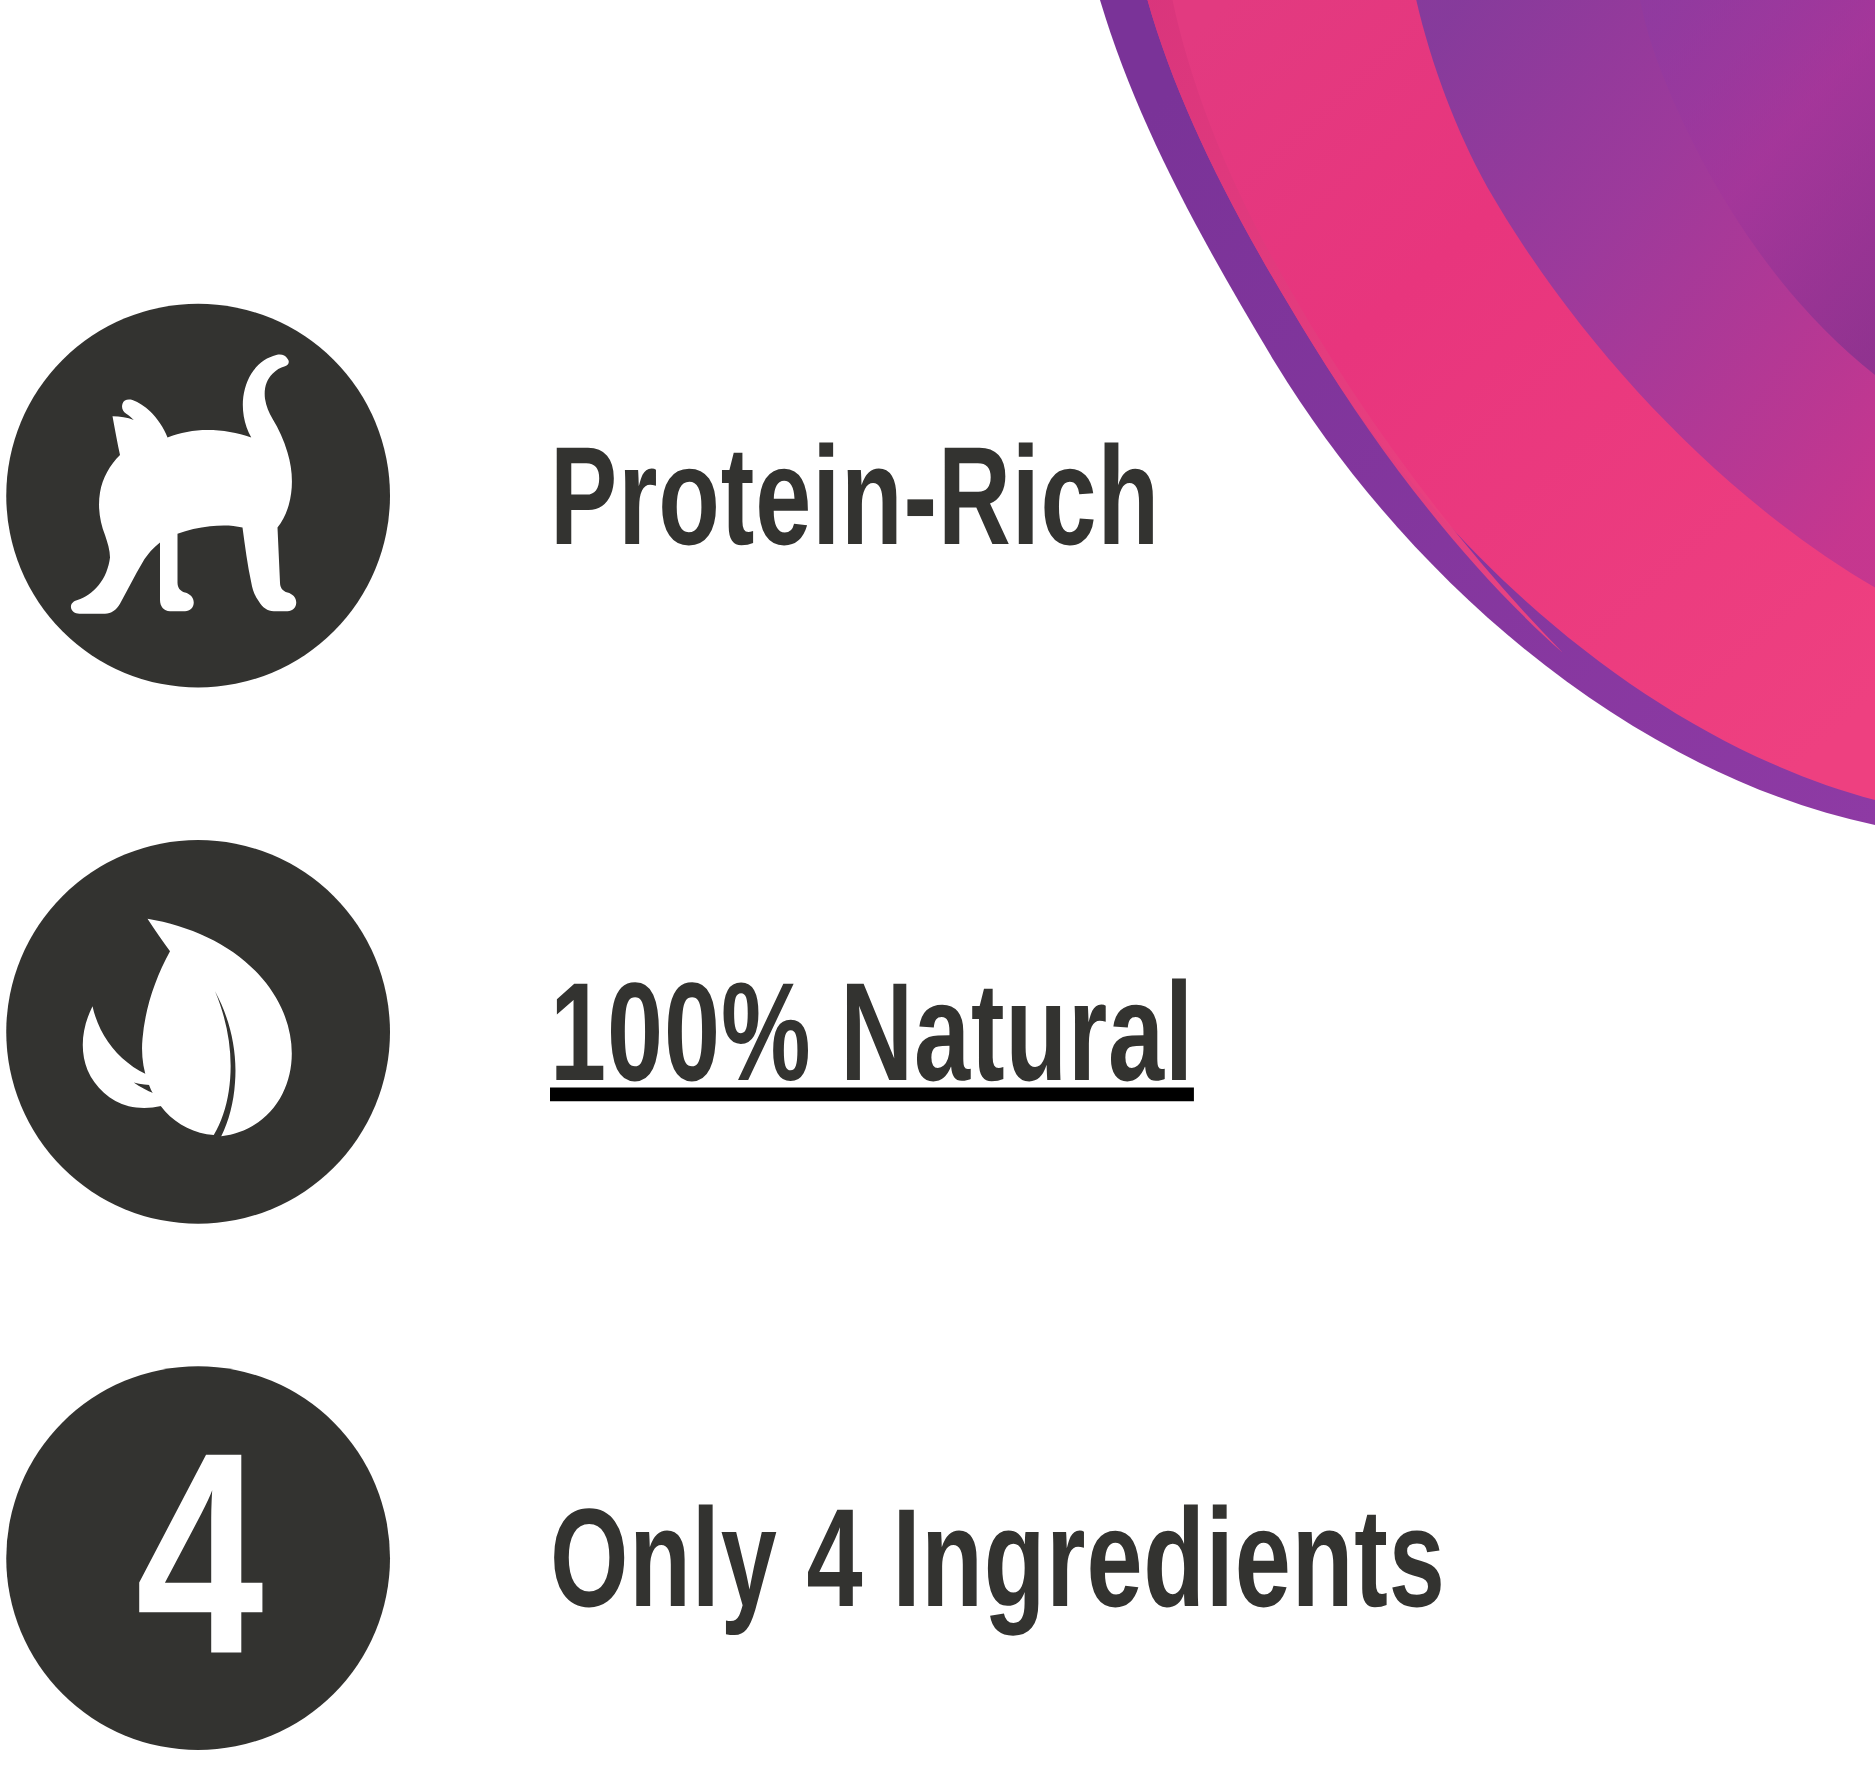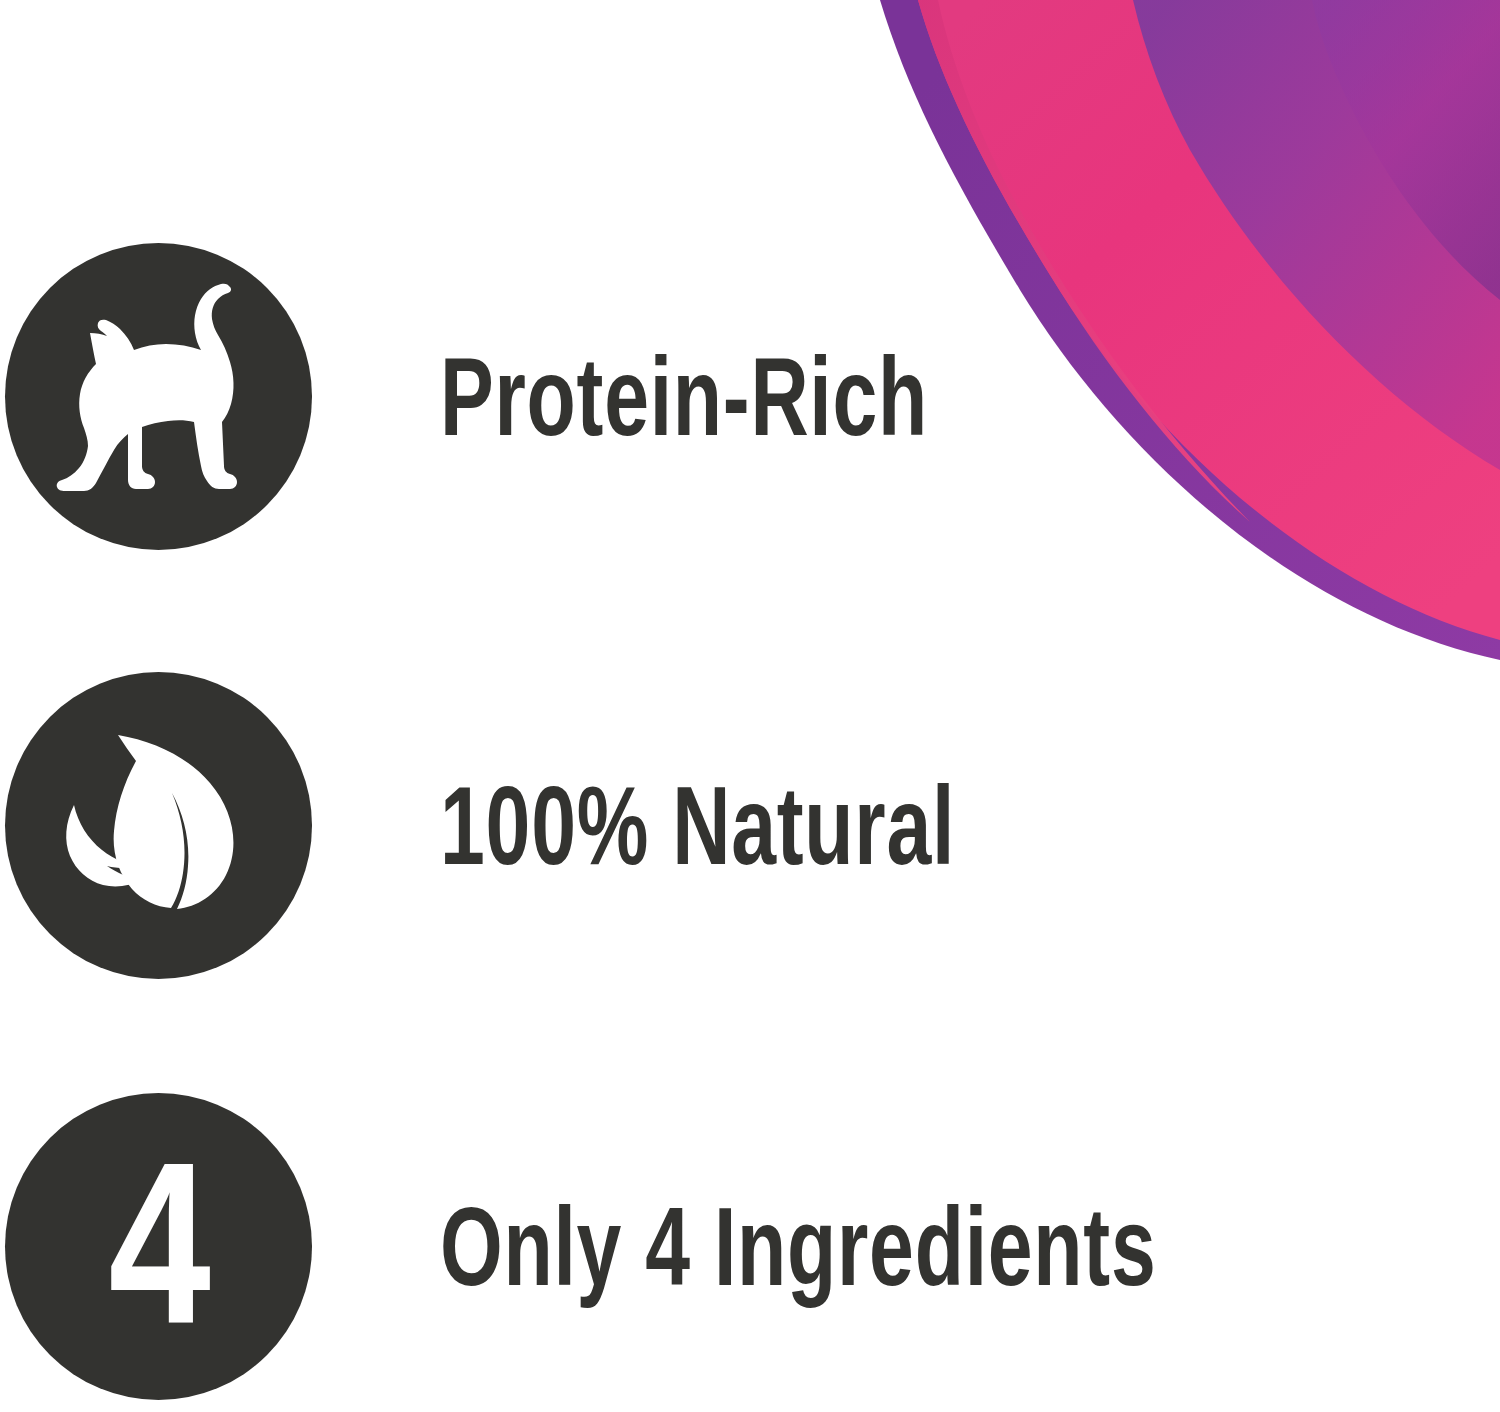--- a/index.html
+++ b/index.html
@@ -26,21 +26,21 @@
   }
 
   
   .feature-row {
     position:absolute;
     left:0;
     display:flex;
     align-items:center;
   }
   #feature-row-0 { top:243px; }
-  #feature-row-1 { top:672px; }
+  #feature-row-1 { top:672px;text-decoration:underline; }
   #feature-row-2 { top:1093px; }
 
   .badge-circle {
     position:relative;
     width:307px; height:307px;
     border-radius:50%;
     background:#333330;
     margin-left:5px;
     flex:0 0 auto;
     display:flex;

